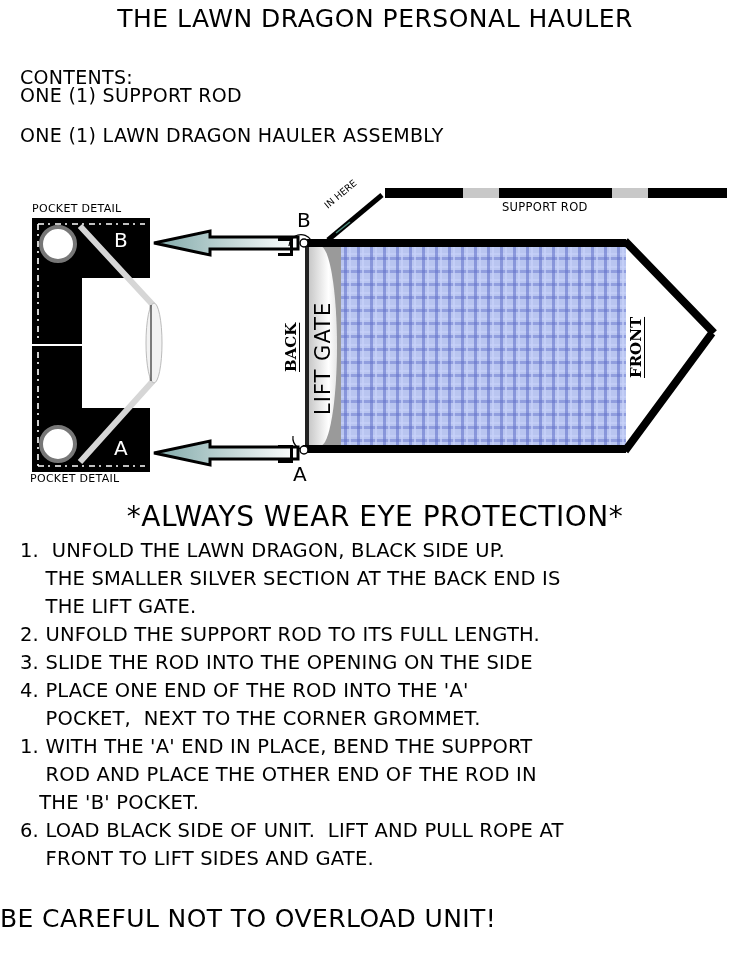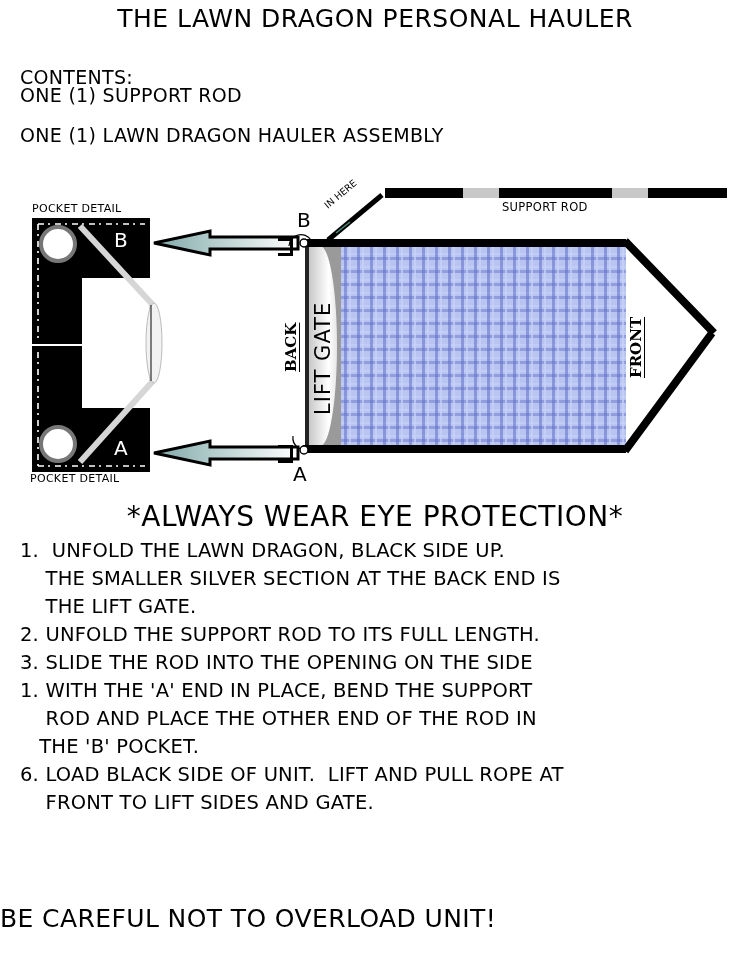--- a/index.html
+++ b/index.html
@@ -116,20 +116,22 @@
 </div>
 
 <div class="abs warn">*ALWAYS WEAR EYE PROTECTION*</div>
 
 <div class="abs steps">
   <div class="line">1.  UNFOLD THE LAWN DRAGON, BLACK SIDE UP.</div>
   <div class="line">    THE SMALLER SILVER SECTION AT THE BACK END IS</div>
   <div class="line">    THE LIFT GATE.</div>
   <div class="line">2. UNFOLD THE SUPPORT ROD TO ITS FULL LENGTH.</div>
   <div class="line">3. SLIDE THE ROD INTO THE OPENING ON THE SIDE</div>
+  <div class="line">4. PLACE ONE END OF THE ROD INTO THE 'A'</div>
+  <div class="line">    POCKET,  NEXT TO THE CORNER GROMMET.</div>
   <div class="line">1. WITH THE 'A' END IN PLACE, BEND THE SUPPORT</div>
   <div class="line">    ROD AND PLACE THE OTHER END OF THE ROD IN</div>
   <div class="line">   THE 'B' POCKET.</div>
   <div class="line">6. LOAD BLACK SIDE OF UNIT.  LIFT AND PULL ROPE AT</div>
   <div class="line">    FRONT TO LIFT SIDES AND GATE.</div>
 </div>
 
 <div class="abs final">BE CAREFUL NOT TO OVERLOAD UNIT!</div>
 
 </body></html>

